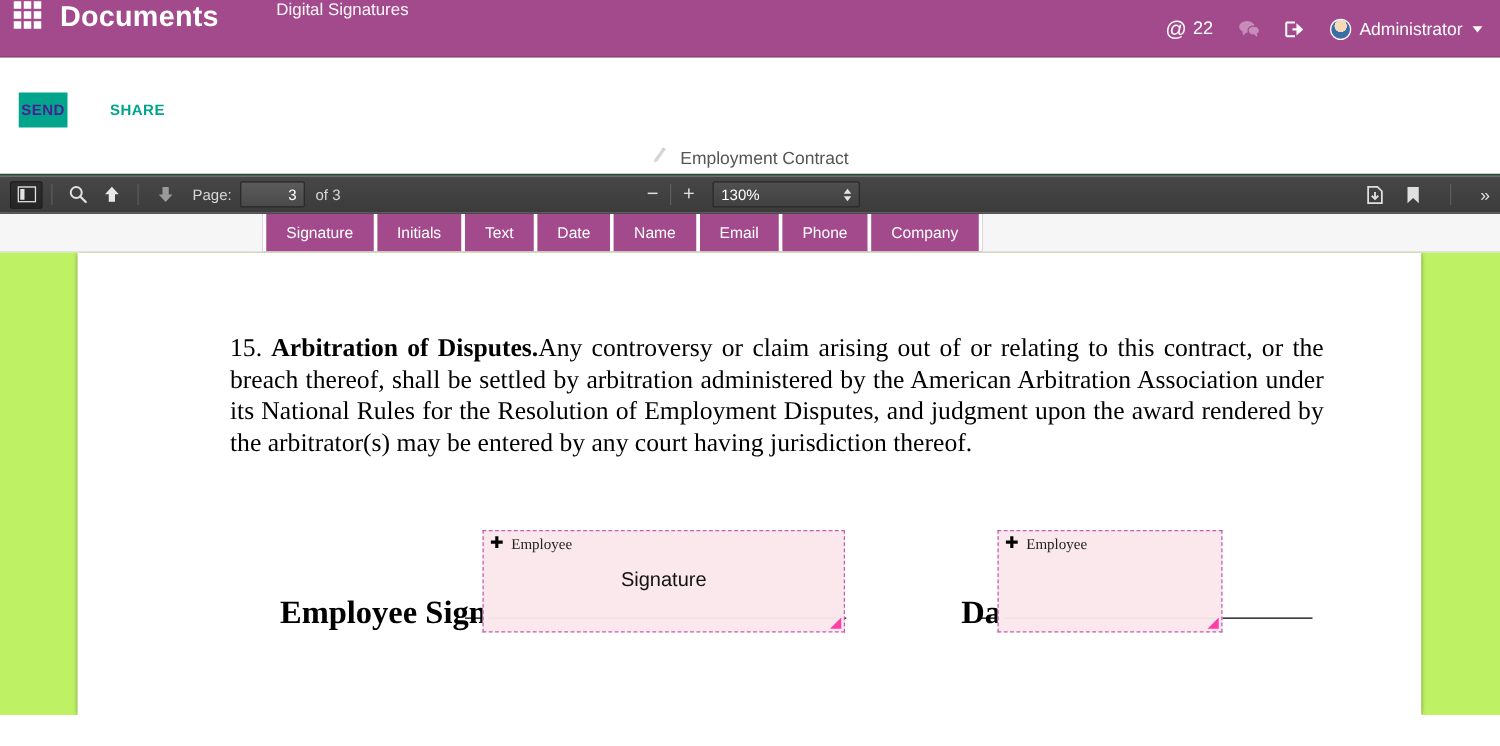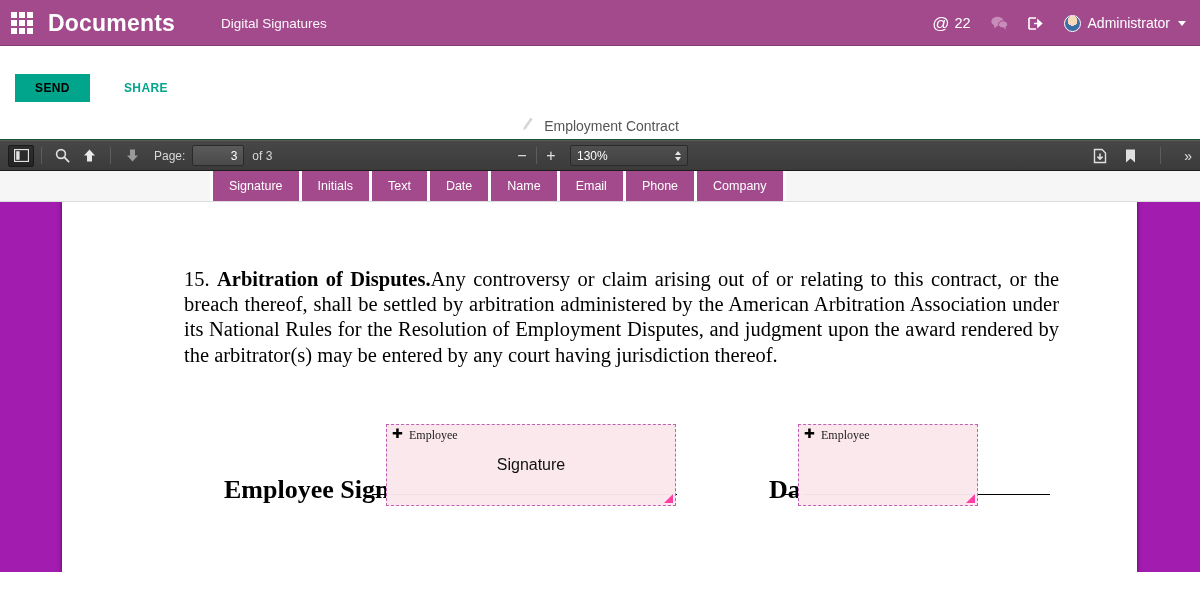--- a/index.html
+++ b/index.html
@@ -8,21 +8,20 @@
     overflow: hidden;
     font-family: "Liberation Sans", sans-serif;
     background: #ffffff;
   }
 
   
   .appbar {
     height: 46px;
     background: #a24a8c;
     display: flex;
-    align-items: center;
     padding: 0 14px 0 10px;
     color: #ffffff;
     position: relative;
   }
   .appbar:after {
     content:""; position:absolute; left:0; right:0; bottom:0; height:1px;
     background: rgba(0,0,0,0.18);
   }
   .apps-grid {
     width: 24px; height: 24px;
@@ -61,23 +60,23 @@
   }
 
   
   .control-panel { background:#ffffff; padding: 14px 0 0 15px; }
   .breadcrumb { font-size: 19px; line-height: 22px; }
   .breadcrumb .crumb-link { color: #00a58b; cursor: pointer; }
   .breadcrumb .sep { color: #9a9a9a; margin: 0 4px; }
   .breadcrumb .crumb-current { color: #666666; }
   .actions { margin-top: 14px; display: flex; align-items: center; gap: 12px; }
   .btn-send {
-    background: #00a58b; color: #000000; border: none;
+    background: #00a58b; color: #4c1d95; border: none;
     font-size: 12px; font-weight: 600; letter-spacing: .4px;
-    padding: 7px 20px; cursor: pointer; font-family: inherit;
+    padding: 7px 2px; cursor: pointer; font-family: inherit;
   }
   .btn-share {
     background: transparent; color: #00a58b; border: none;
     font-size: 12px; font-weight: 600; letter-spacing: .4px;
     padding: 7px 2px; cursor: pointer; font-family: inherit; margin-left: 20px;
   }
 
   
   .doc-title-bar {
     margin-top: 10px;
@@ -154,21 +153,21 @@
   .field-btn {
     background: #a24a8c; color: #ffffff;
     border: none; border-right: 3px solid #ffffff;
     font-size: 12.5px; font-family: inherit;
     padding: 0 16px; cursor: pointer; white-space: nowrap;
   }
   .field-btn:first-child { border-left: 3px solid #ffffff; }
 
   
   .viewer {
-    background: #a21caf;
+    background: #bef264;
     height: 370px;
     position: relative;
     overflow: hidden;
   }
   .pdf-page {
     position: absolute;
     left: 62px; top: 0;
     width: 1075px; height: 370px;
     background: #ffffff;
     box-shadow: 0 0 4px rgba(0,0,0,0.6);

